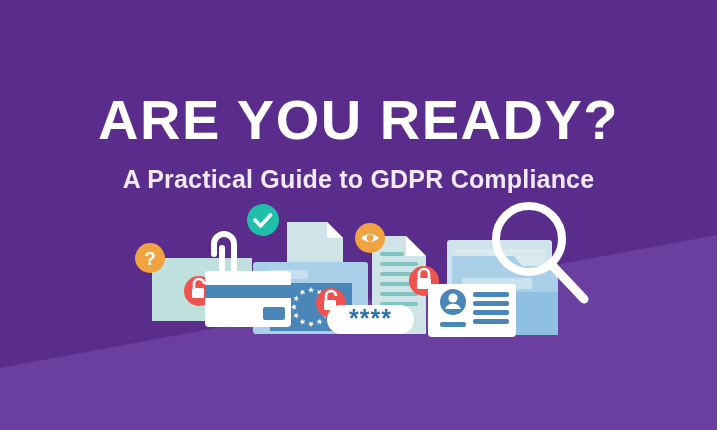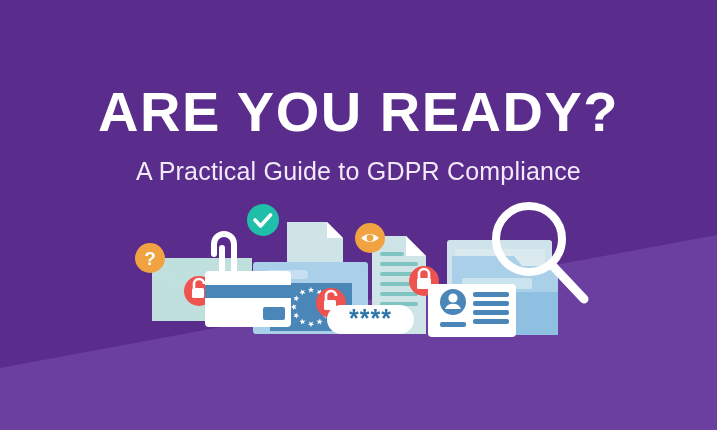--- a/index.html
+++ b/index.html
@@ -20,21 +20,21 @@
     position: absolute;
     left: 0;
     top: 0;
     width: 717px;
     height: 430px;
     display: block;
   }
   #text-layer {
     position: absolute;
     left: 0;
-    top: 0;
+    top: 8px;
     width: 717px;
     height: 369px;
     pointer-events: none;
   }
   #headline {
     position: absolute;
     left: 0;
     top: 84px;
     width: 717px;
     text-align: center;
@@ -46,21 +46,21 @@
     white-space: nowrap;
   }
   #subhead {
     position: absolute;
     left: 0;
     top: 158px;
     width: 717px;
     text-align: center;
     color: #f2eaf8;
     font-size: 25px;
-    font-weight: normal;
+    font-weight: bold;
     letter-spacing: 0.2px;
     line-height: 1.1;
     white-space: nowrap;
   }
 </style>
 </head>
 <body>
 
 <div id="banner">
 

